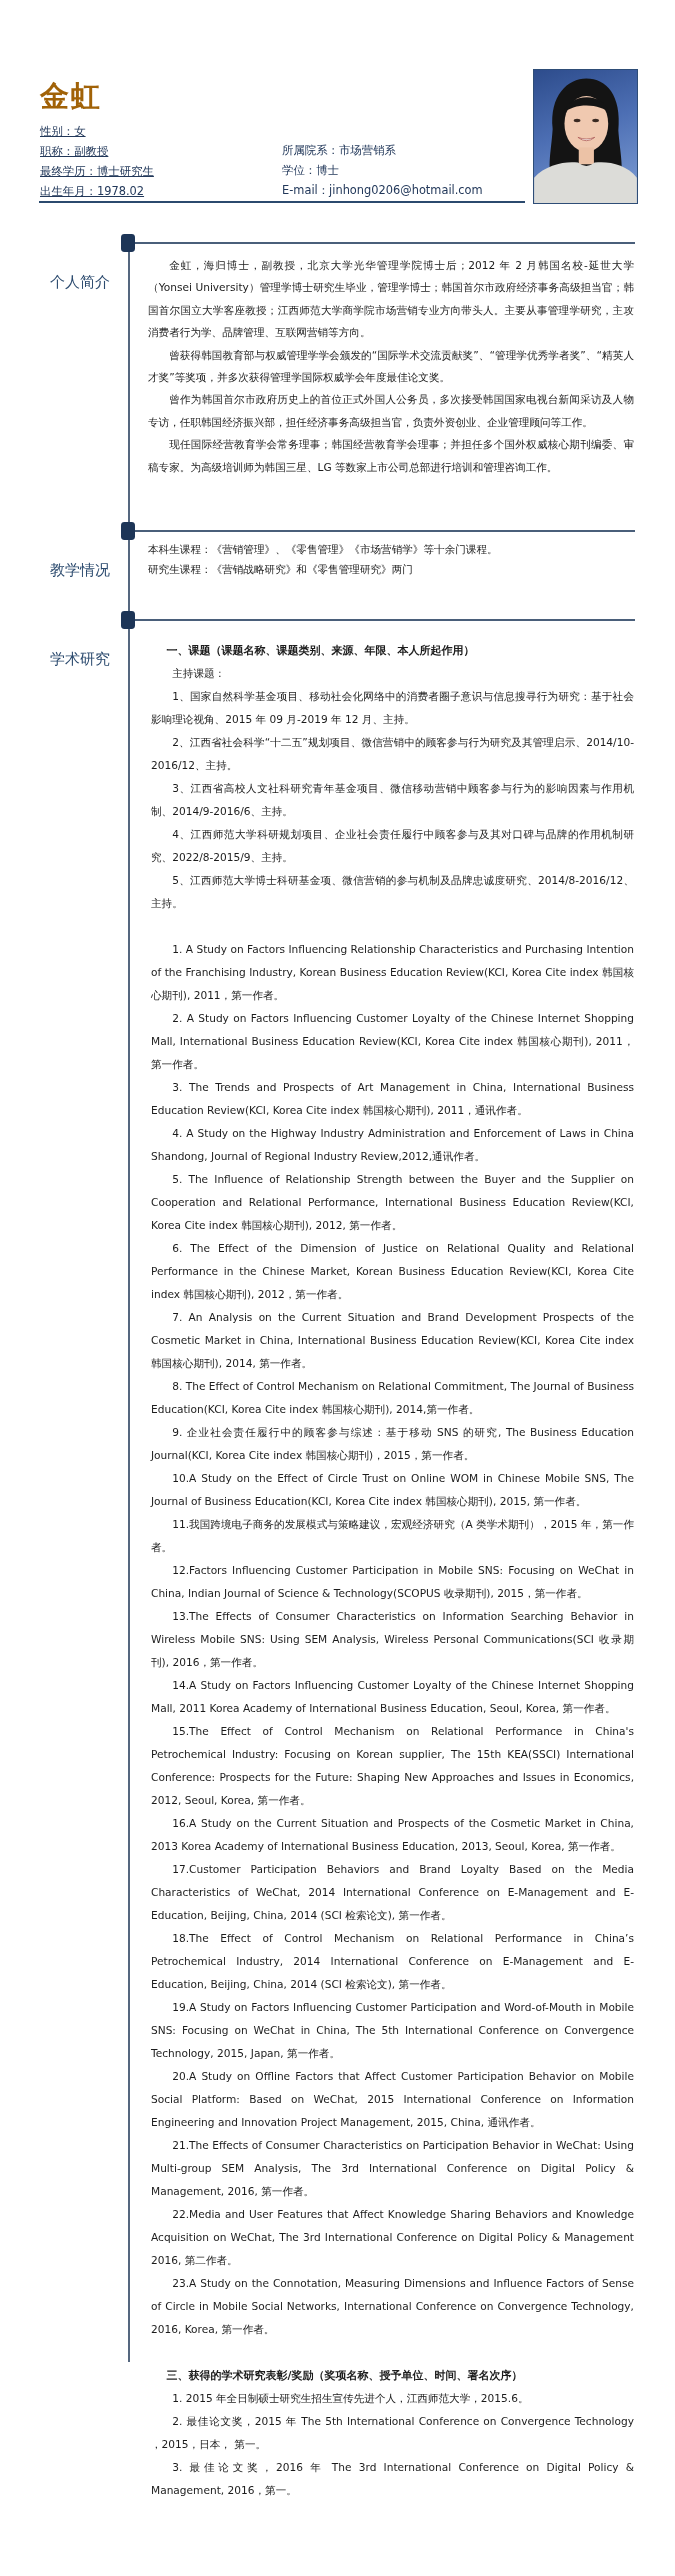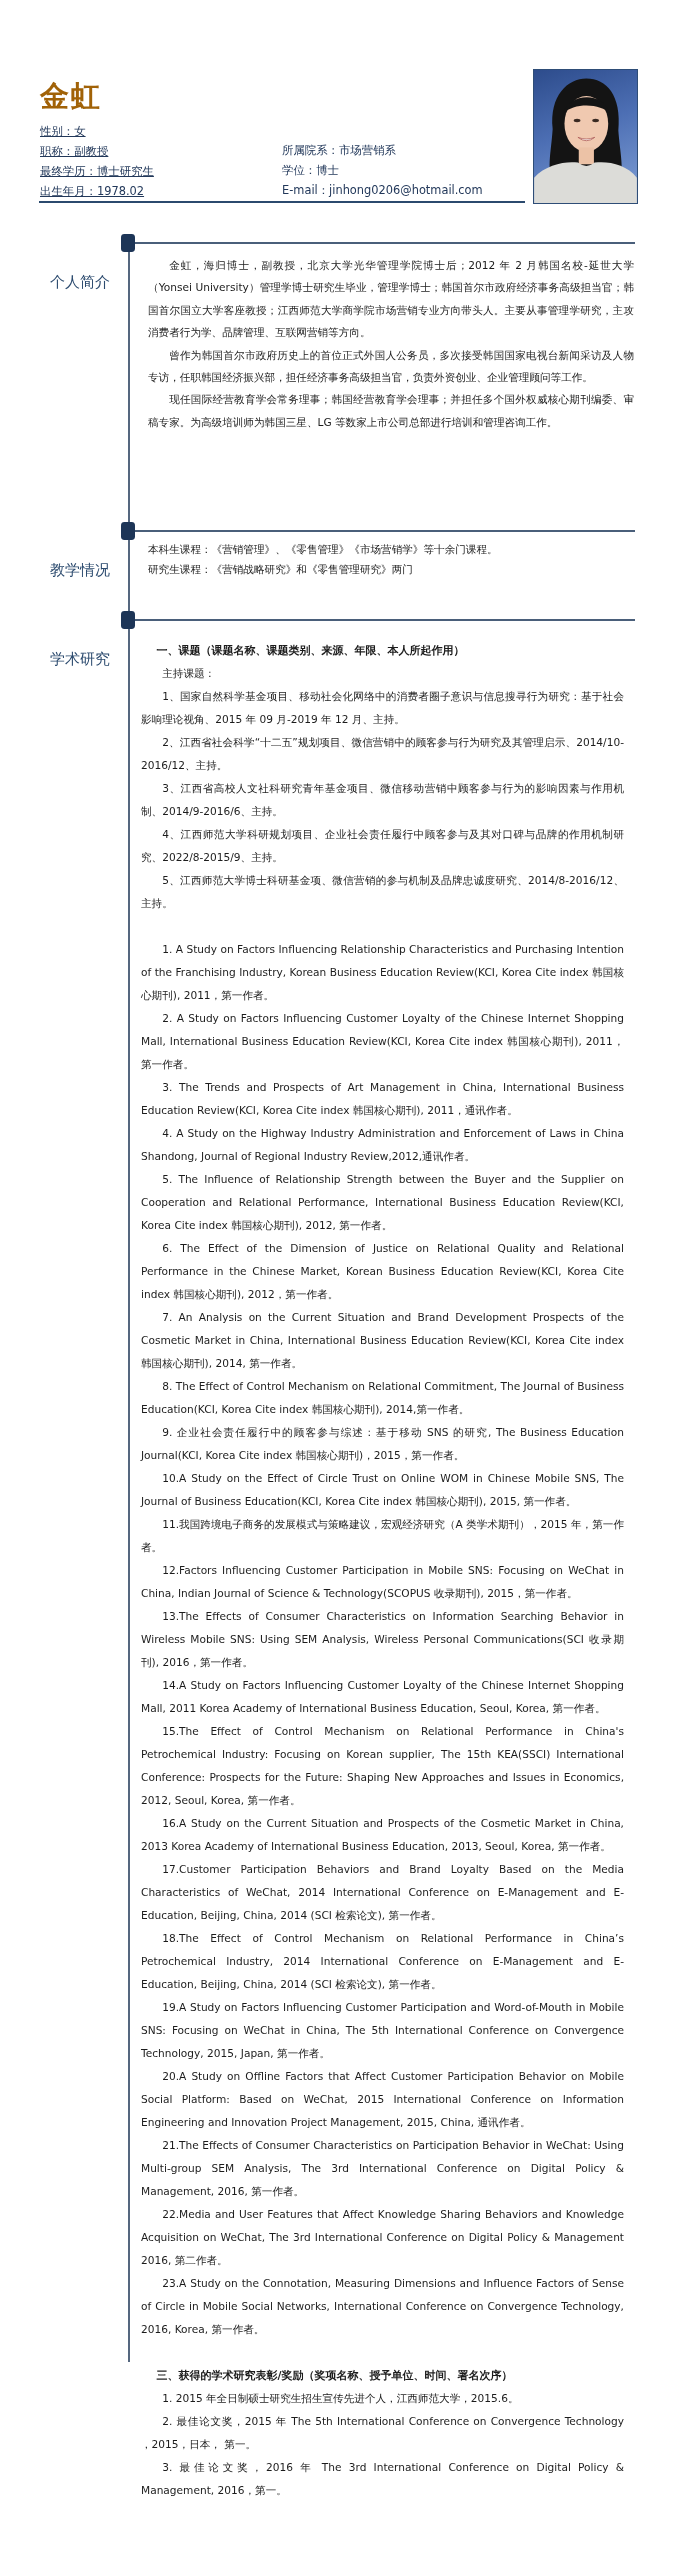--- a/index.html
+++ b/index.html
@@ -45,21 +45,21 @@
   }
   .content {
     position: absolute; left: 148px; width: 486px;
     font-size: 10.6px; line-height: 22.4px; color: #1c1c1c;
   }
   .content p { margin: 0; text-indent: 2em; text-align: justify; }
   .content .noindent { text-indent: 0; }
   .content .subhead { font-weight: bold; text-indent: 0; font-size: 11px; }
   .content .subhead2 { font-weight: bold; text-indent: 1.4em; font-size: 11px; }
   .teach { line-height: 20px; }
-  .research { left: 141px; width: 483px; line-height: 23px; }
+  .research { left: 151px; width: 483px; line-height: 23px; }
   .gap { height: 23px; }
 </style>
 </head>
 <body>
 
 <div class="name">金虹</div>
 
 <div class="info info-left">
   <div class="row">性别：女</div>
   <div class="row">职称：副教授</div>
@@ -90,20 +90,21 @@
 
 <div class="timeline-line"></div>
 
 <div class="section-head" style="top:231px;">
   <div class="section-title">个人简介</div>
   <div class="section-marker"></div>
   <div class="section-rule"></div>
 </div>
 <div class="content" style="top:254px;">
   <p>金虹，海归博士，副教授，北京大学光华管理学院博士后；2012 年 2 月韩国名校-延世大学（Yonsei University）管理学博士研究生毕业，管理学博士；韩国首尔市政府经济事务高级担当官；韩国首尔国立大学客座教授；江西师范大学商学院市场营销专业方向带头人。主要从事管理学研究，主攻消费者行为学、品牌管理、互联网营销等方向。</p>
+  <p>曾获得韩国教育部与权威管理学学会颁发的“国际学术交流贡献奖”、“管理学优秀学者奖”、“精英人才奖”等奖项，并多次获得管理学国际权威学会年度最佳论文奖。</p>
   <p>曾作为韩国首尔市政府历史上的首位正式外国人公务员，多次接受韩国国家电视台新闻采访及人物专访，任职韩国经济振兴部，担任经济事务高级担当官，负责外资创业、企业管理顾问等工作。</p>
   <p>现任国际经营教育学会常务理事；韩国经营教育学会理事；并担任多个国外权威核心期刊编委、审稿专家。为高级培训师为韩国三星、LG 等数家上市公司总部进行培训和管理咨询工作。</p>
 </div>
 
 <div class="section-head" style="top:519px;">
   <div class="section-title">教学情况</div>
   <div class="section-marker"></div>
   <div class="section-rule"></div>
 </div>
 <div class="content teach" style="top:539px;">

